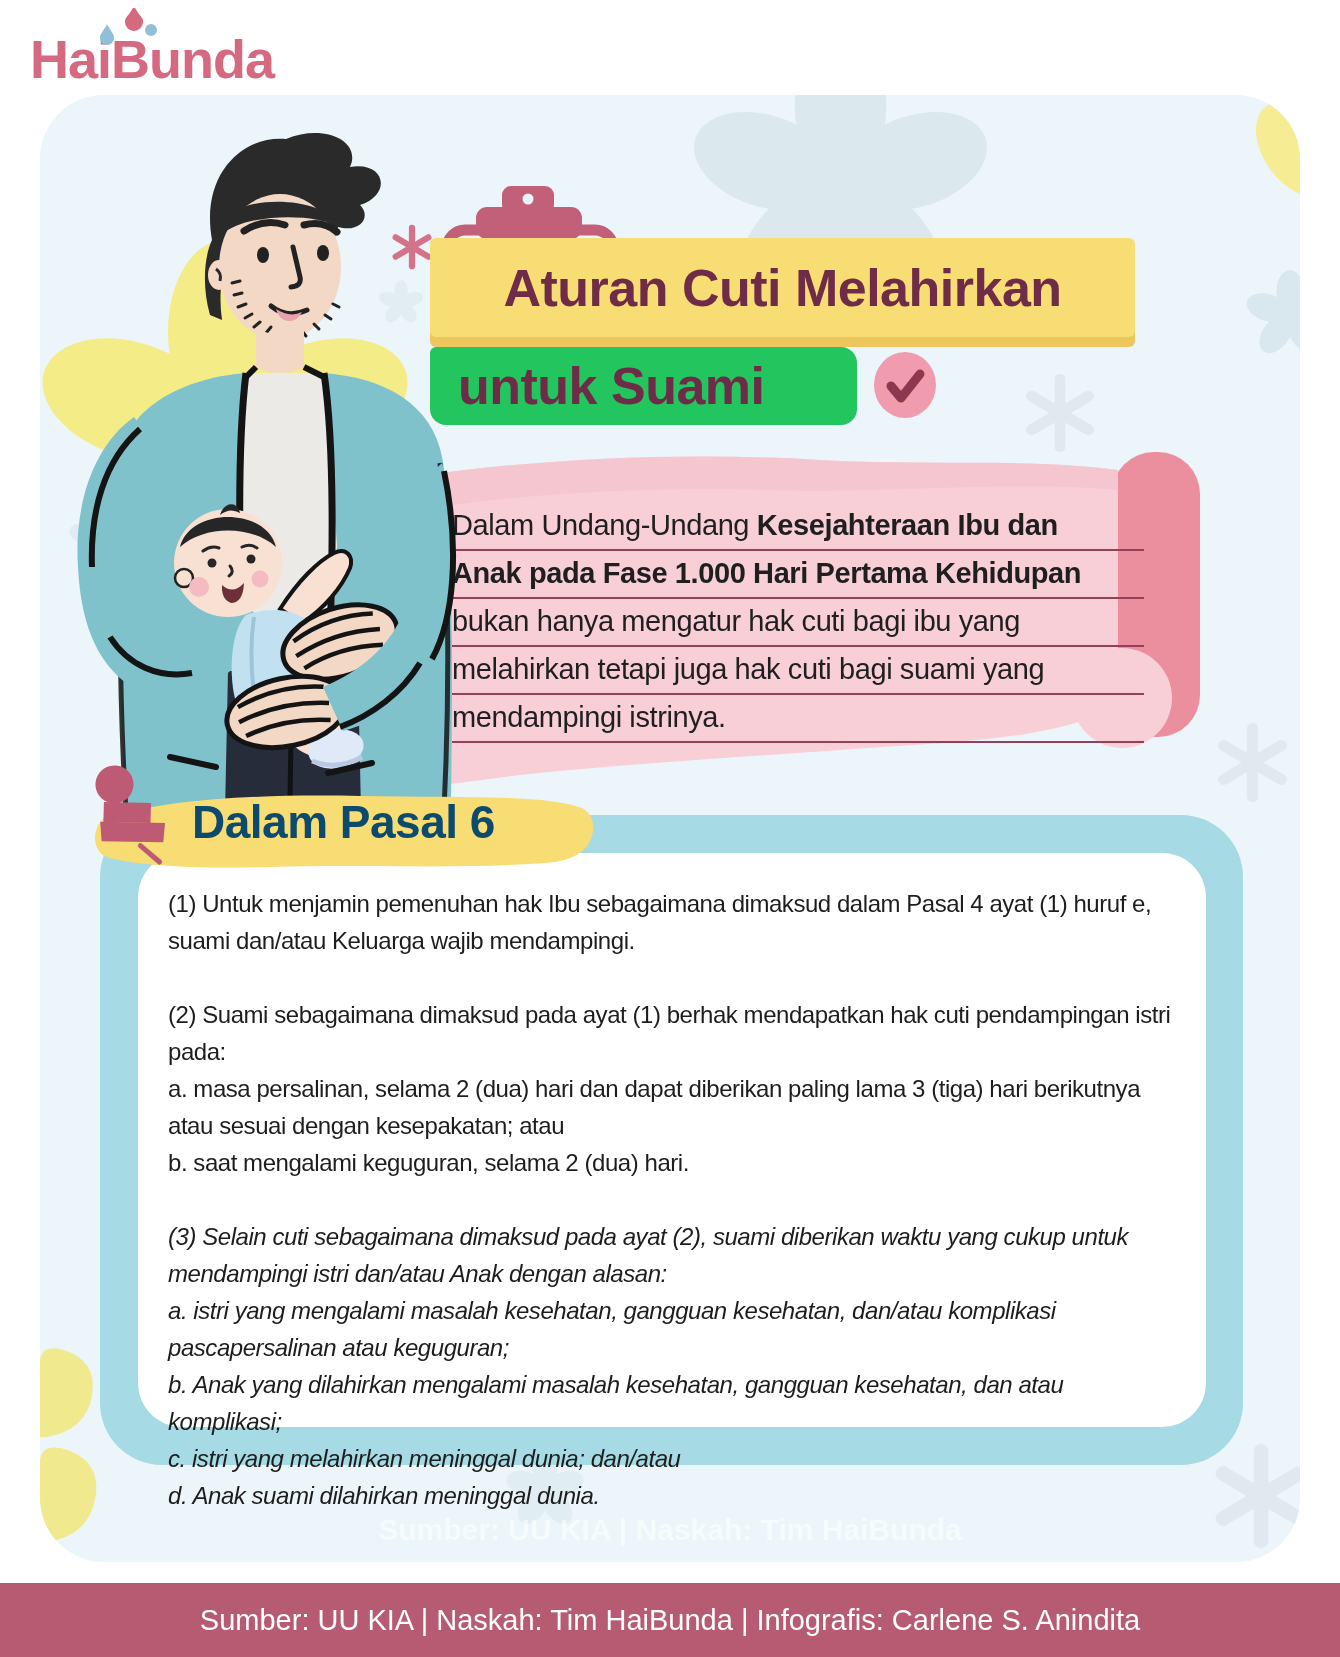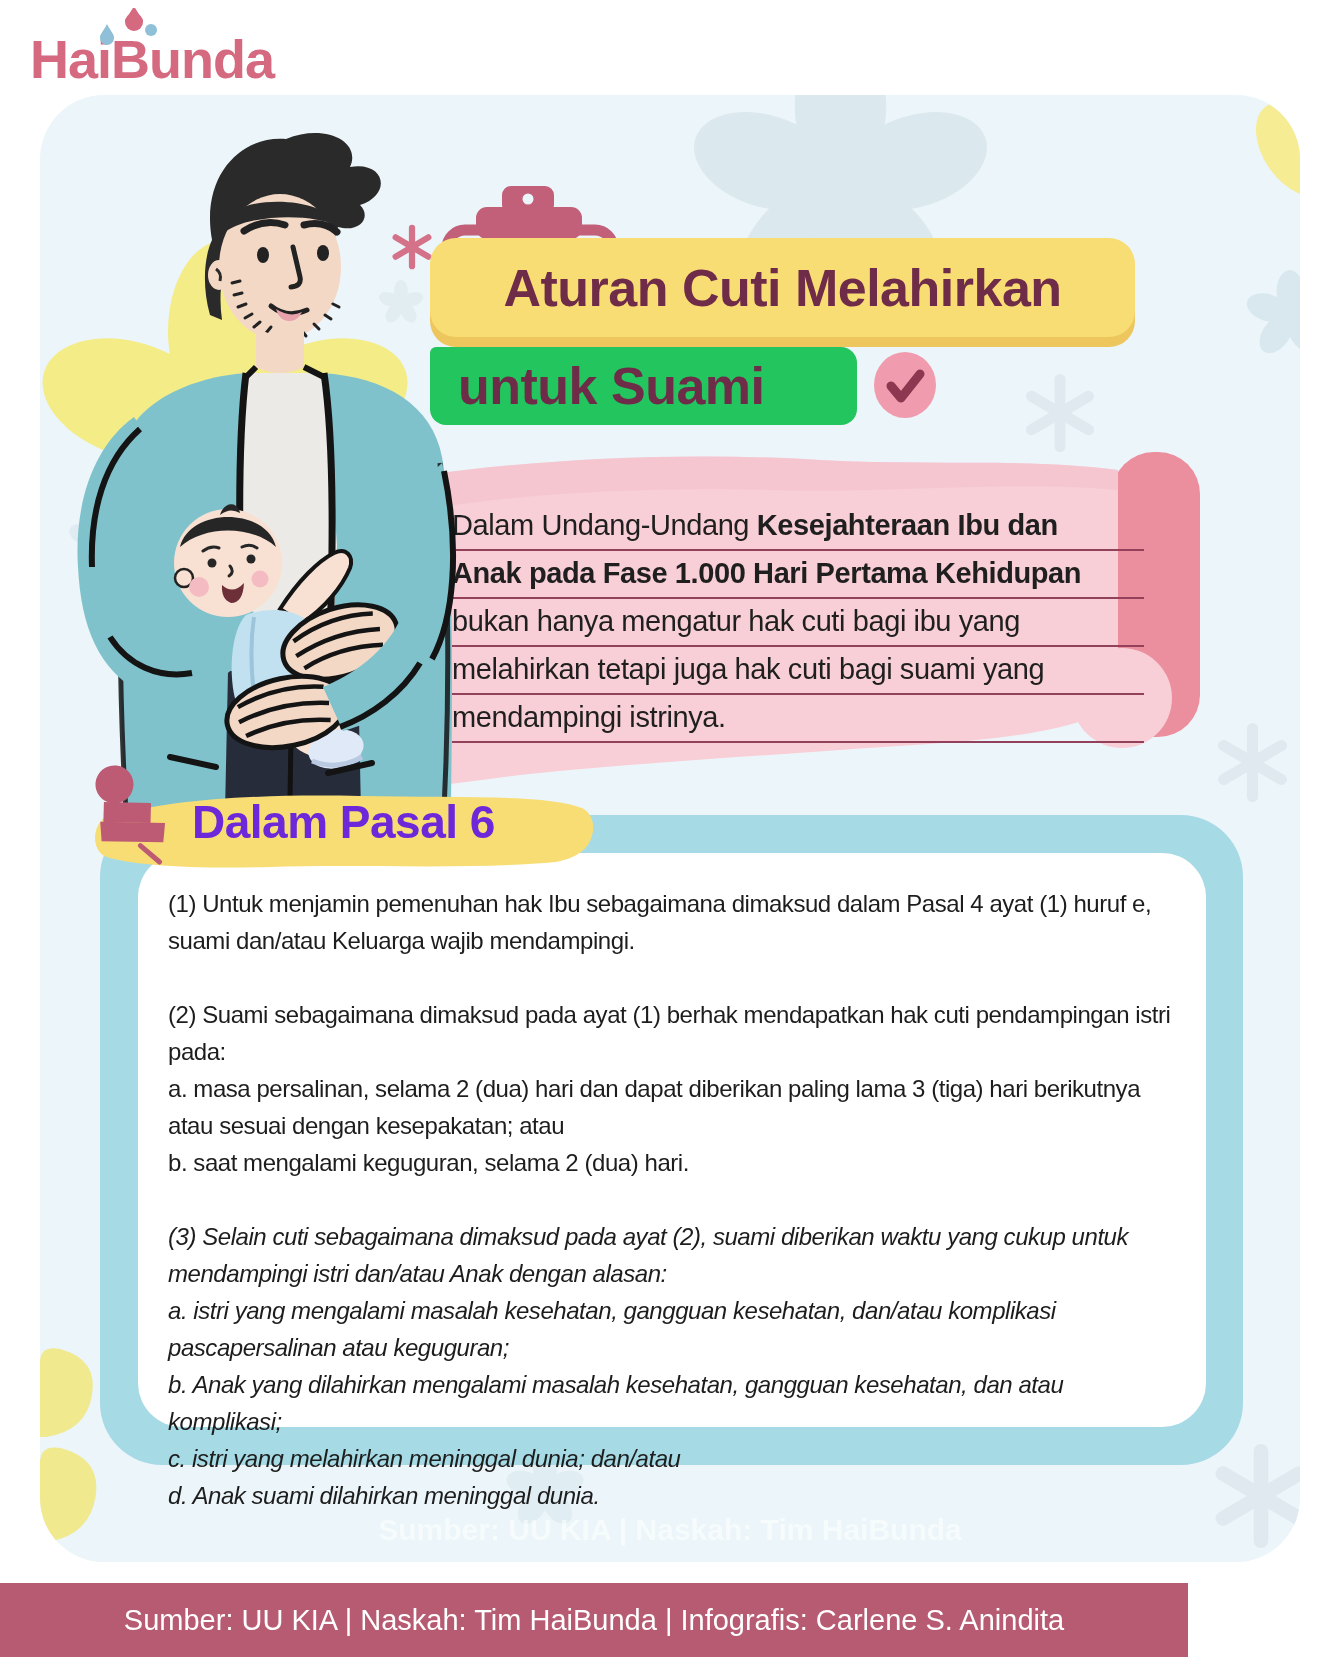--- a/index.html
+++ b/index.html
@@ -22,48 +22,48 @@
   
   .scroll-svg { position:absolute; left:330px; top:355px; width:830px; height:350px; z-index:2; }
   .scroll-text { position:absolute; left:412px; top:408px; width:692px; z-index:2;
                  font-size:29px; letter-spacing:-0.4px; color:#1f1f1f; }
   .scroll-text .line { border-bottom:2px solid #93415a; padding:6px 0 7px 0; white-space:nowrap; }
   .scroll-text b { font-weight:700;text-align:center; }
 
   
   .clipboard { position:absolute; left:400px; top:91px; width:180px; height:90px; z-index:4; }
   .banner-yellow { position:absolute; left:390px; top:143px; width:705px; height:99px; z-index:4;
-                   background:#f8dc74; border-radius:26px; box-shadow:0 10px 0 0 #edc75e;
+                   background:#f8dc74; border-radius:6px; box-shadow:0 10px 0 0 #edc75e;
                    display:flex; align-items:center; justify-content:center;
                    font-size:52px; font-weight:800; color:#6f2c49; letter-spacing:-0.5px; }
   .banner-pink { position:absolute; left:390px; top:252px; width:427px; height:78px; z-index:4;
                  background:#22c55e; border-radius:6px 16px 16px 16px;
                  display:flex; align-items:center; padding-left:28px;
                  font-size:52px; font-weight:800; color:#6f2c49; letter-spacing:-0.5px; }
   .check { position:absolute; left:832px; top:257px; width:66px; height:66px; z-index:4; }
 
   
   .ribbon { position:absolute; left:50px; top:693px; width:505px; height:80px; z-index:5; }
   .ribbon-label { position:absolute; left:152px; top:700px; z-index:6;
-                  font-size:46px; font-weight:800; color:#6d28d9; letter-spacing:-0.5px; }
+                  font-size:46px; font-weight:800; color:#0c4a6e; letter-spacing:-0.5px; }
   .pushpin { position:absolute; left:52px; top:657px; width:85px; height:115px; z-index:6; }
 
   
   .teal-box  { position:absolute; left:60px; top:720px; width:1143px; height:650px;
                background:#a6dbe5; border-radius:62px; z-index:4; }
   .white-box { position:absolute; left:98px; top:758px; width:1068px; height:574px;
                background:#ffffff; border-radius:44px; z-index:4; padding:32px 30px 0 30px; }
   .pasal { font-size:24px; line-height:37px; letter-spacing:-0.45px; color:#1d1d1d; }
   .pasal .block { margin-bottom:37px; }
   .pasal .block:last-child { margin-bottom:0;font-style:italic; }
 
   
   .watermark { position:absolute; left:0; top:1378px; width:1260px; text-align:center; z-index:5;
                font-size:30px; font-weight:700; color:rgba(255,255,255,0.55);margin-top:40px; }
-  .footer { position:absolute; left:0; top:1583px; width:1188px; height:74px;
+  .footer { position:absolute; left:0; top:1583px; width:1340px; height:74px;
             background:#b75b72; display:flex; align-items:center; justify-content:center;
             color:#ffffff; font-size:29px; z-index:10; }
 </style>
 </head>
 <body>
 
 <svg class="logo" viewBox="0 0 290 88">
   <text x="2" y="70" font-family="Liberation Sans, sans-serif" font-size="54" font-weight="800" fill="#d5697f" letter-spacing="-1">HaiBunda</text>
   <g>
     <circle cx="79" cy="30" r="7" fill="#8fc0d8"></circle>

